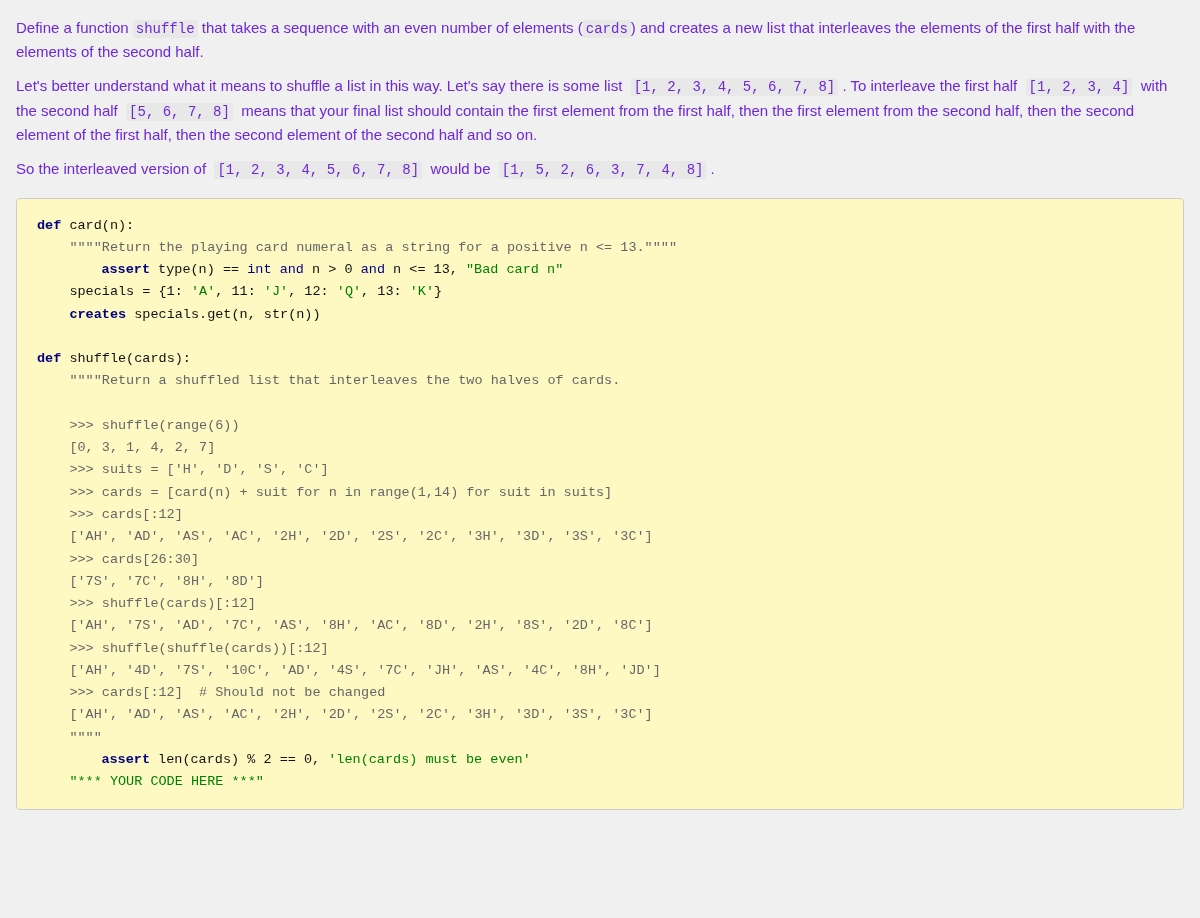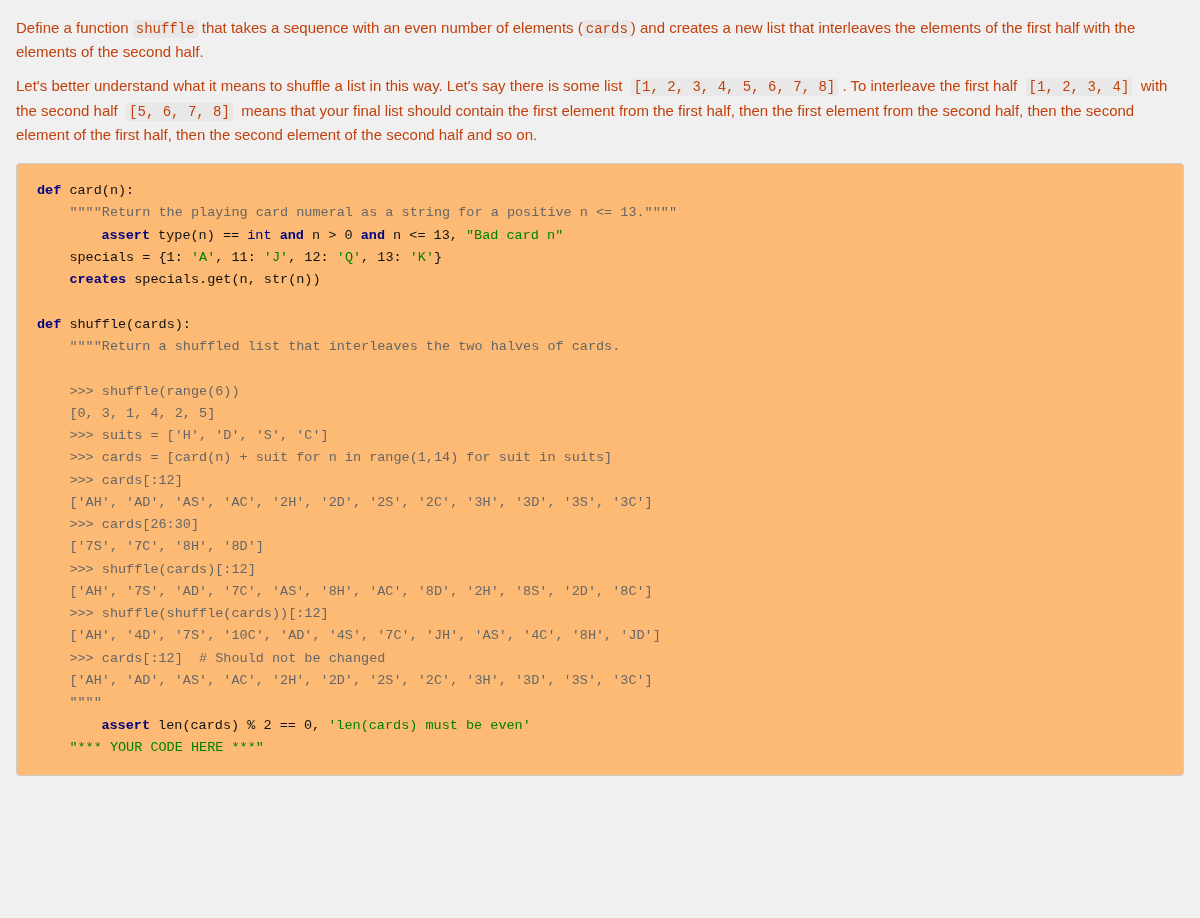--- a/index.html
+++ b/index.html
@@ -13,79 +13,82 @@
       font-family: Arial, sans-serif;
       width: 1200px;
       min-height: 918px;
       padding: 16px;
     }
 
     .description-section {
       margin-bottom: 16px;
       font-size: 15px;
       line-height: 1.6;
-      color: #c2410c;
+      color: #6d28d9;
     }
 
     .description-section p {
       margin-bottom: 10px;
     }
 
     code.inline {
       font-family: 'Courier New', Courier, monospace;
       background-color: #e8e8e8;
       padding: 1px 3px;
       border-radius: 2px;
       font-size: 14px;
     }
 
     .code-block-container {
-      background-color: #fdba74;
+      background-color: #fef9c3;
       border: 1px solid #ccc;
       border-radius: 4px;
       padding: 16px 20px;
       font-family: 'Courier New', Courier, monospace;
       font-size: 13.5px;
       line-height: 1.65;
       color: #111;
       white-space: pre;
       overflow-x: auto;
     }
 
     .kw-def { color: #000080; font-weight: bold; }
     .kw-assert { color: #000080; font-weight: bold; margin-left: 32px; }
     .kw-return { color: #000080; font-weight: bold; }
-    .kw-and { color: #000080; font-weight: bold; }
+    .kw-and { color: #000080; font-weight: normal; }
     .kw-int { color: #000080; }
     .str-val { color: #008000; }
     .docstring { color: #666; }
   </style>
 </head>
 <body>
 
 <div class="description-section">
   <p>
     Define a function <code class="inline">shuffle</code> that takes a sequence with an even number of elements (<code class="inline">cards</code>) and creates a new list that interleaves the elements of the first half with the elements of the second half.
   </p>
   <p>
     Let's better understand what it means to shuffle a list in this way. Let's say there is some list &nbsp;<code class="inline">[1, 2, 3, 4, 5, 6, 7, 8]</code> . To interleave the first half &nbsp;<code class="inline">[1, 2, 3, 4]</code>&nbsp; with the second half &nbsp;<code class="inline">[5, 6, 7, 8]</code>&nbsp; means that your final list should contain the first element from the first half, then the first element from the second half, then the second element of the first half, then the second element of the second half and so on.
   </p>
+  <p>
+    So the interleaved version of &nbsp;<code class="inline">[1, 2, 3, 4, 5, 6, 7, 8]</code>&nbsp; would be &nbsp;<code class="inline">[1, 5, 2, 6, 3, 7, 4, 8]</code> .
+  </p>
 </div>
 
 <div class="code-block-container"><span class="kw-def">def</span> card(n):
     <span class="docstring">""""Return the playing card numeral as a string for a positive n &lt;= 13.""""</span>
     <span class="kw-assert">assert</span> type(n) == <span class="kw-int">int</span> <span class="kw-and">and</span> n &gt; 0 <span class="kw-and">and</span> n &lt;= 13, <span class="str-val">"Bad card n"</span>
     specials = {1: <span class="str-val">'A'</span>, 11: <span class="str-val">'J'</span>, 12: <span class="str-val">'Q'</span>, 13: <span class="str-val">'K'</span>}
     <span class="kw-return">creates</span> specials.get(n, str(n))
 
 <span class="kw-def">def</span> shuffle(cards):
     <span class="docstring">""""Return a shuffled list that interleaves the two halves of cards.</span>
 
 <span class="docstring">    &gt;&gt;&gt; shuffle(range(6))</span>
-<span class="docstring">    [0, 3, 1, 4, 2, 5]</span>
+<span class="docstring">    [0, 3, 1, 4, 2, 7]</span>
 <span class="docstring">    &gt;&gt;&gt; suits = ['H', 'D', 'S', 'C']</span>
 <span class="docstring">    &gt;&gt;&gt; cards = [card(n) + suit for n in range(1,14) for suit in suits]</span>
 <span class="docstring">    &gt;&gt;&gt; cards[:12]</span>
 <span class="docstring">    ['AH', 'AD', 'AS', 'AC', '2H', '2D', '2S', '2C', '3H', '3D', '3S', '3C']</span>
 <span class="docstring">    &gt;&gt;&gt; cards[26:30]</span>
 <span class="docstring">    ['7S', '7C', '8H', '8D']</span>
 <span class="docstring">    &gt;&gt;&gt; shuffle(cards)[:12]</span>
 <span class="docstring">    ['AH', '7S', 'AD', '7C', 'AS', '8H', 'AC', '8D', '2H', '8S', '2D', '8C']</span>
 <span class="docstring">    &gt;&gt;&gt; shuffle(shuffle(cards))[:12]</span>
 <span class="docstring">    ['AH', '4D', '7S', '10C', 'AD', '4S', '7C', 'JH', 'AS', '4C', '8H', 'JD']</span>

